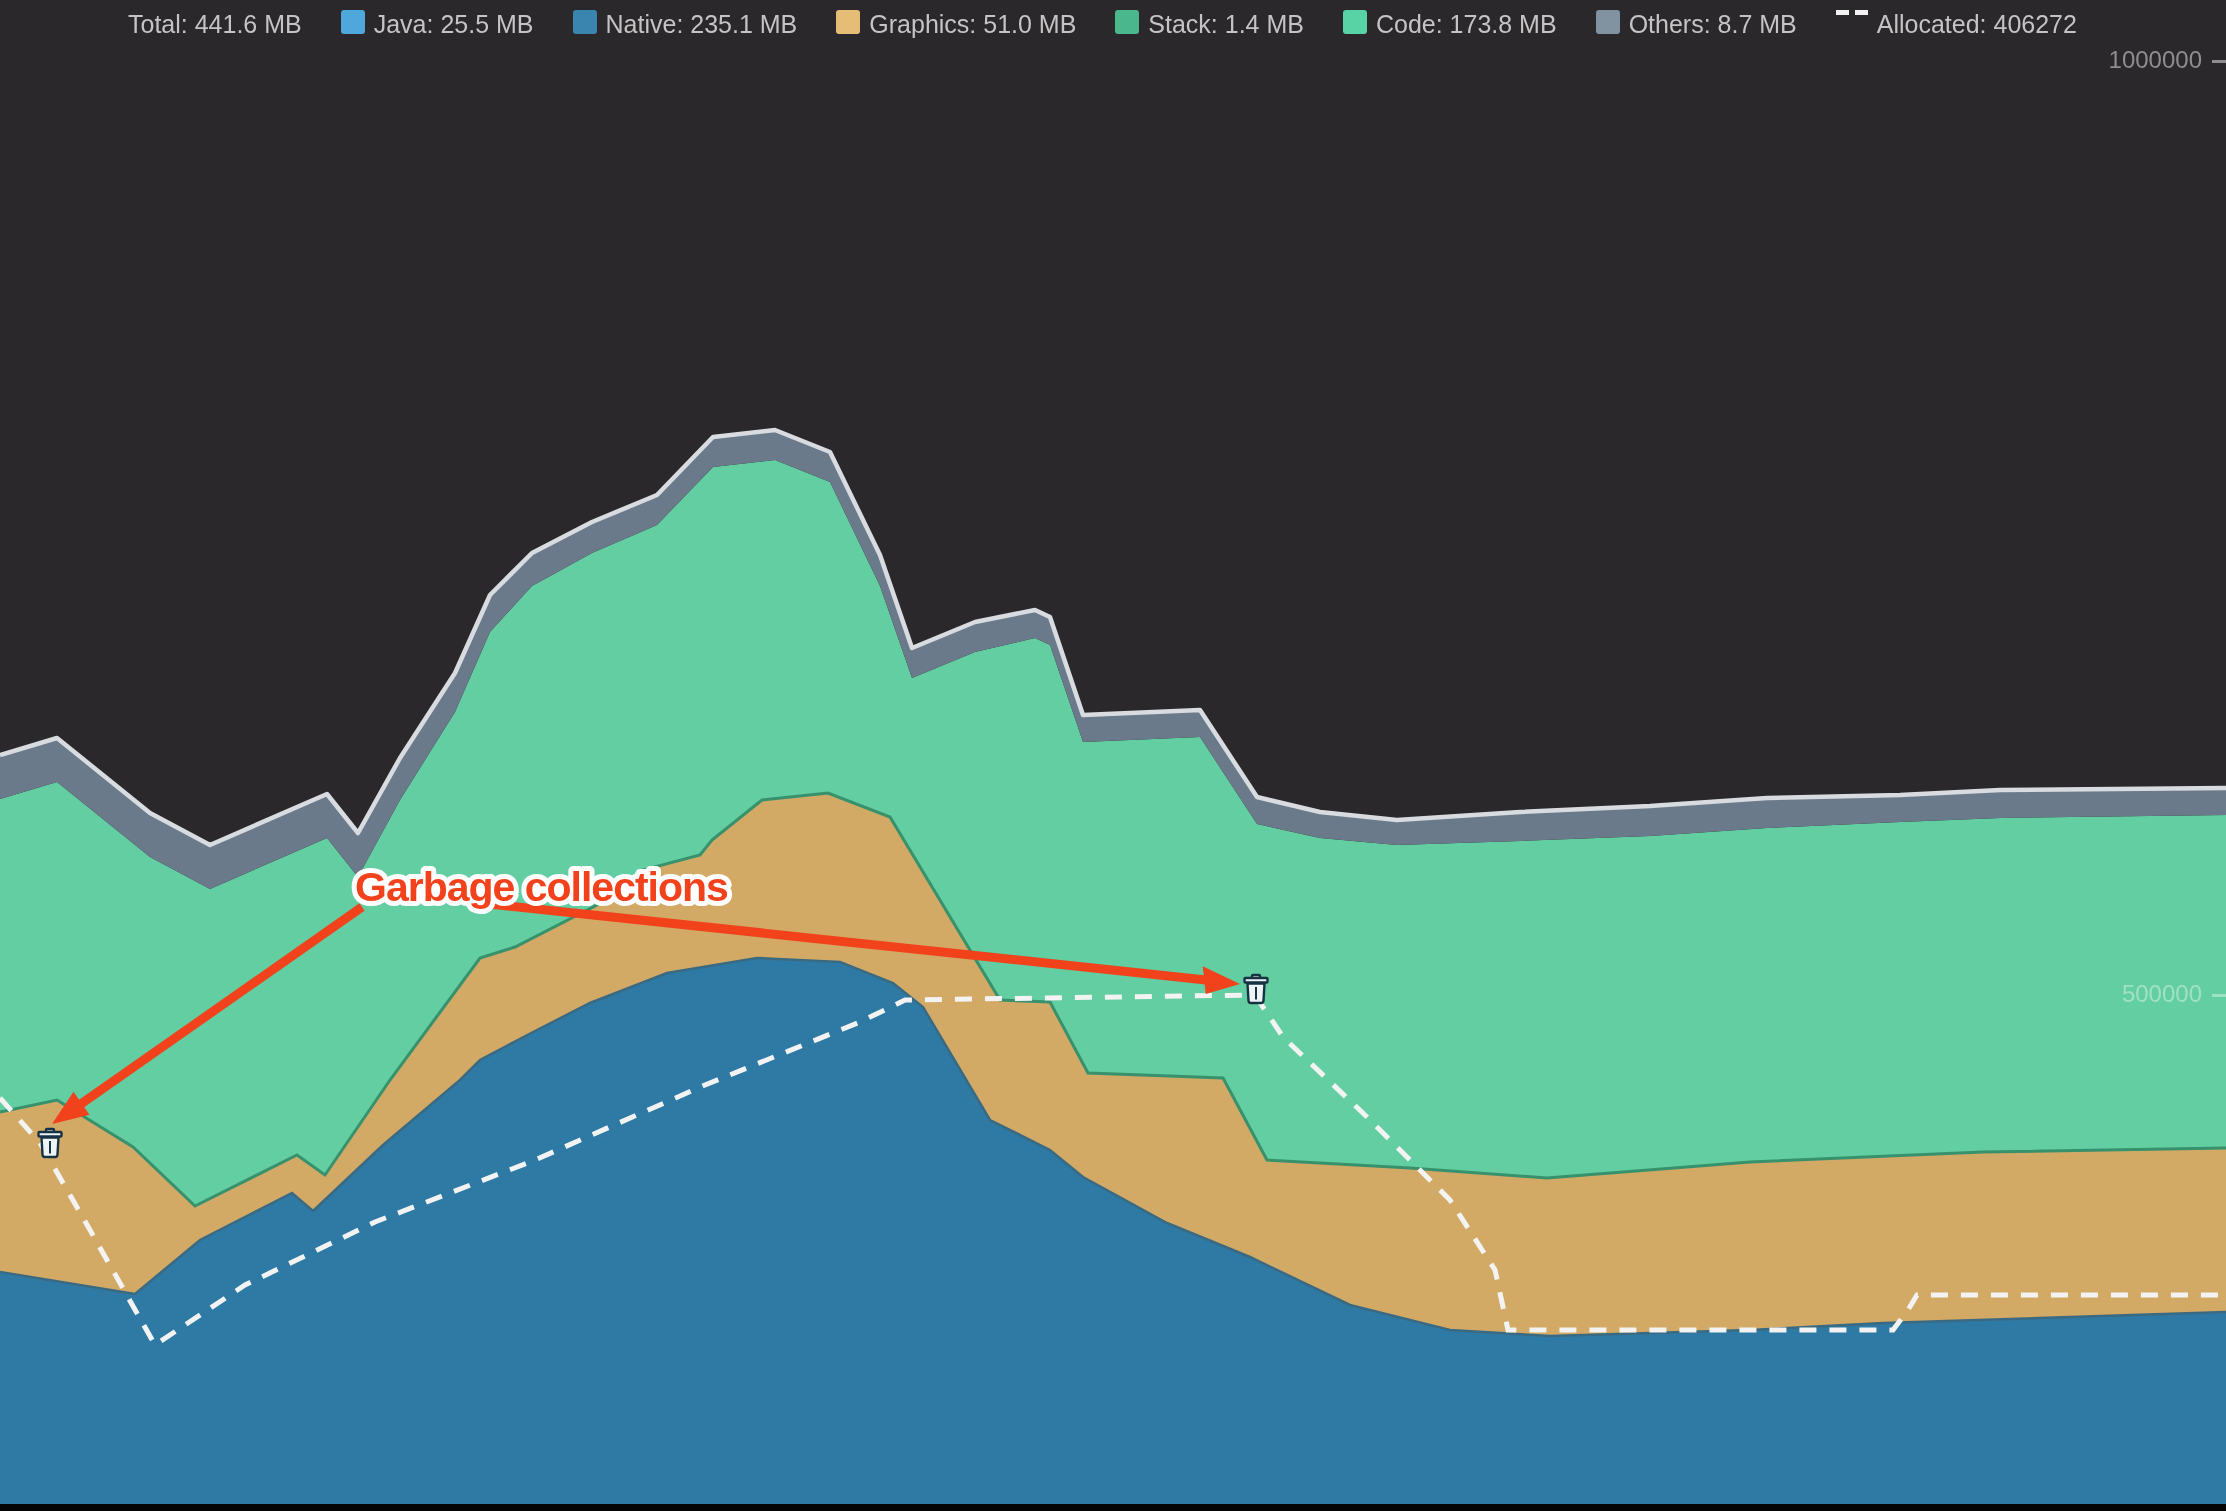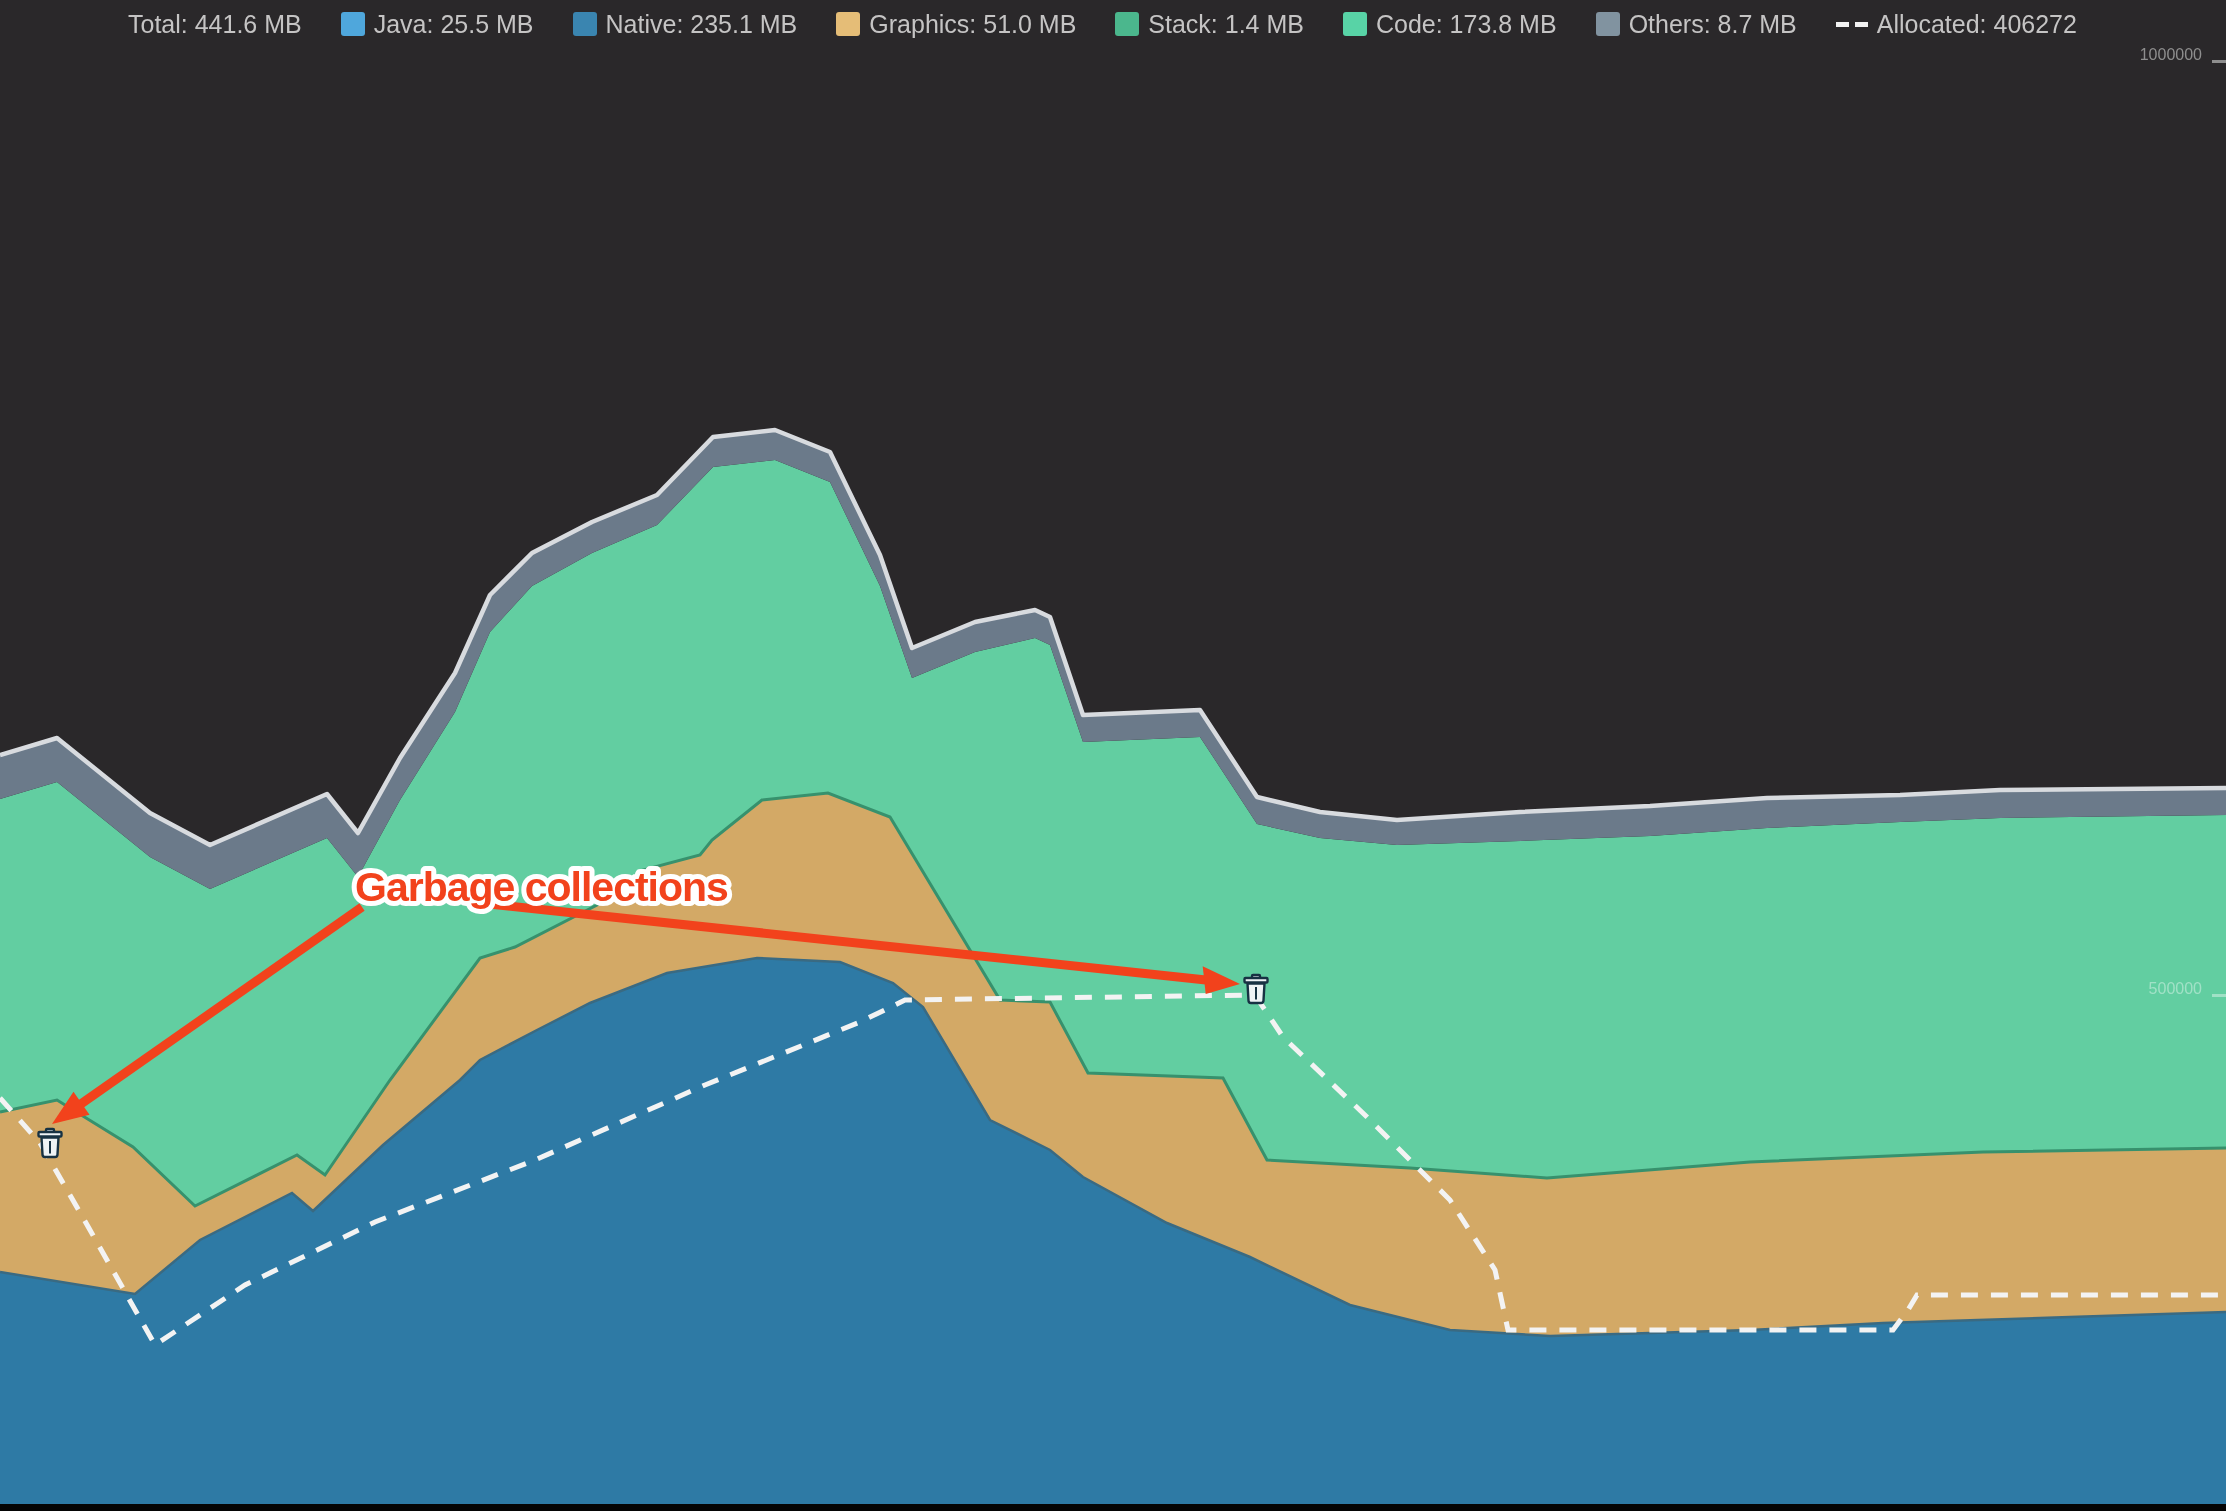--- a/index.html
+++ b/index.html
@@ -6,25 +6,25 @@
   .stage{
     position:relative;width:2226px;height:1511px;overflow:hidden;
     background:#2a282a;font-family:"Liberation Sans", sans-serif;
   }
   #chart-svg{position:absolute;left:0;top:0;width:2226px;height:1511px;}
   .legend{
     position:absolute;left:0;top:0;width:2226px;height:48px;
     display:flex;align-items:center;gap:39px;padding-left:128px;box-sizing:border-box;
     font-size:25px;color:#c5c4c4;white-space:nowrap;z-index:5;
   }
-  .legend-item{display:flex;align-items:center;gap:9px;}
+  .legend-item{display:flex;align-items:flex-start;gap:9px;}
   .swatch{width:24px;height:24px;border-radius:3px;flex:0 0 auto;}
   .dash-swatch{display:flex;gap:6px;align-items:center;flex:0 0 auto;}
   .dash-swatch i{display:block;width:13px;height:5px;background:#f2f2f2;}
-  .axis-tick-label{position:absolute;font-size:16px;z-index:4;}
+  .axis-tick-label{position:absolute;font-size:24px;z-index:4;}
   .axis-tick-mark{position:absolute;height:3px;width:14px;z-index:4;}
   .bottom-strip{position:absolute;left:0;top:1504px;width:2226px;height:7px;background:#050505;z-index:6;}
 </style>
 </head>
 <body>
 
 <div class="stage" style="background: rgb(42, 40, 42);">
 
   <svg id="chart-svg" viewBox="0 0 2226 1511">
 

